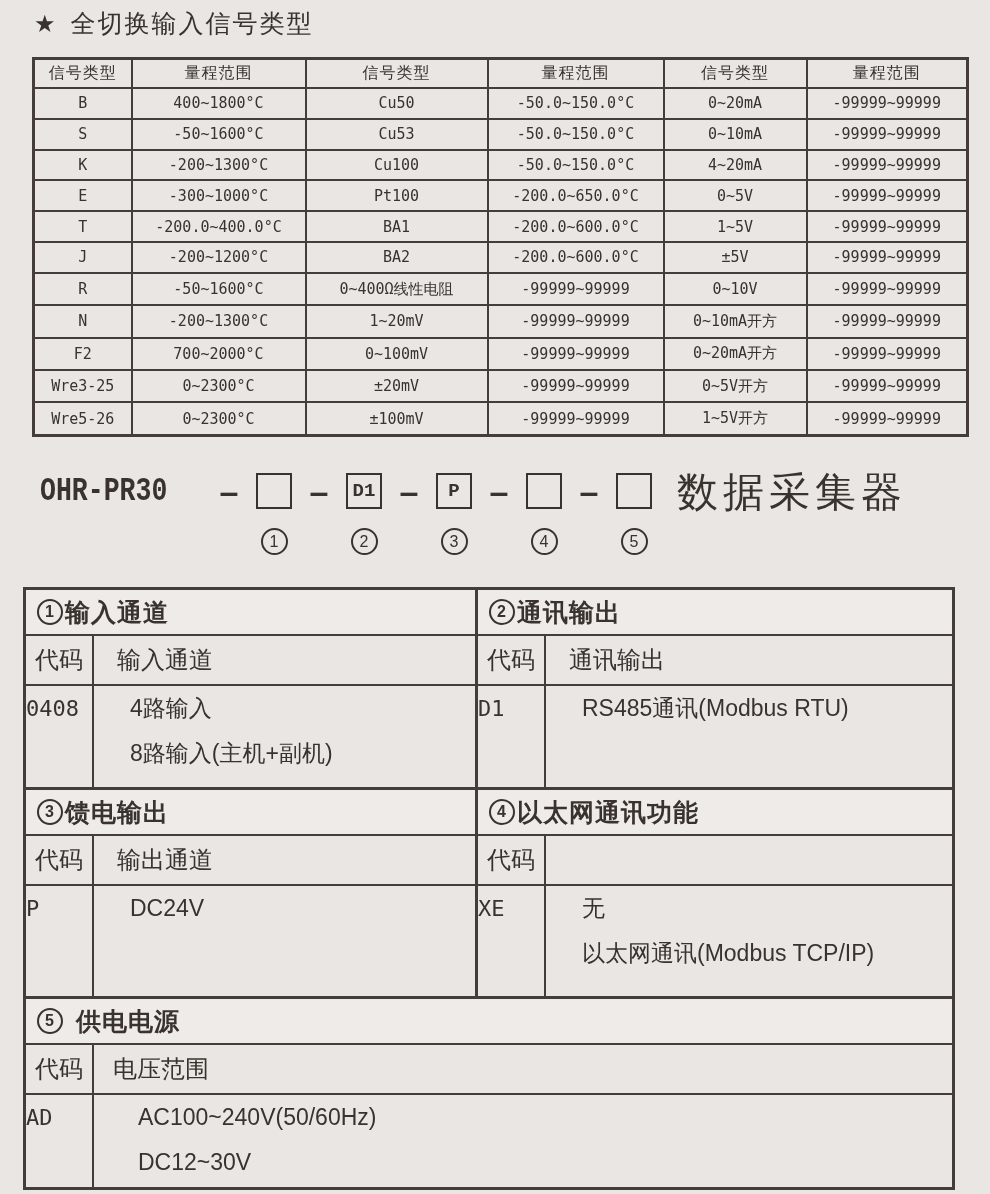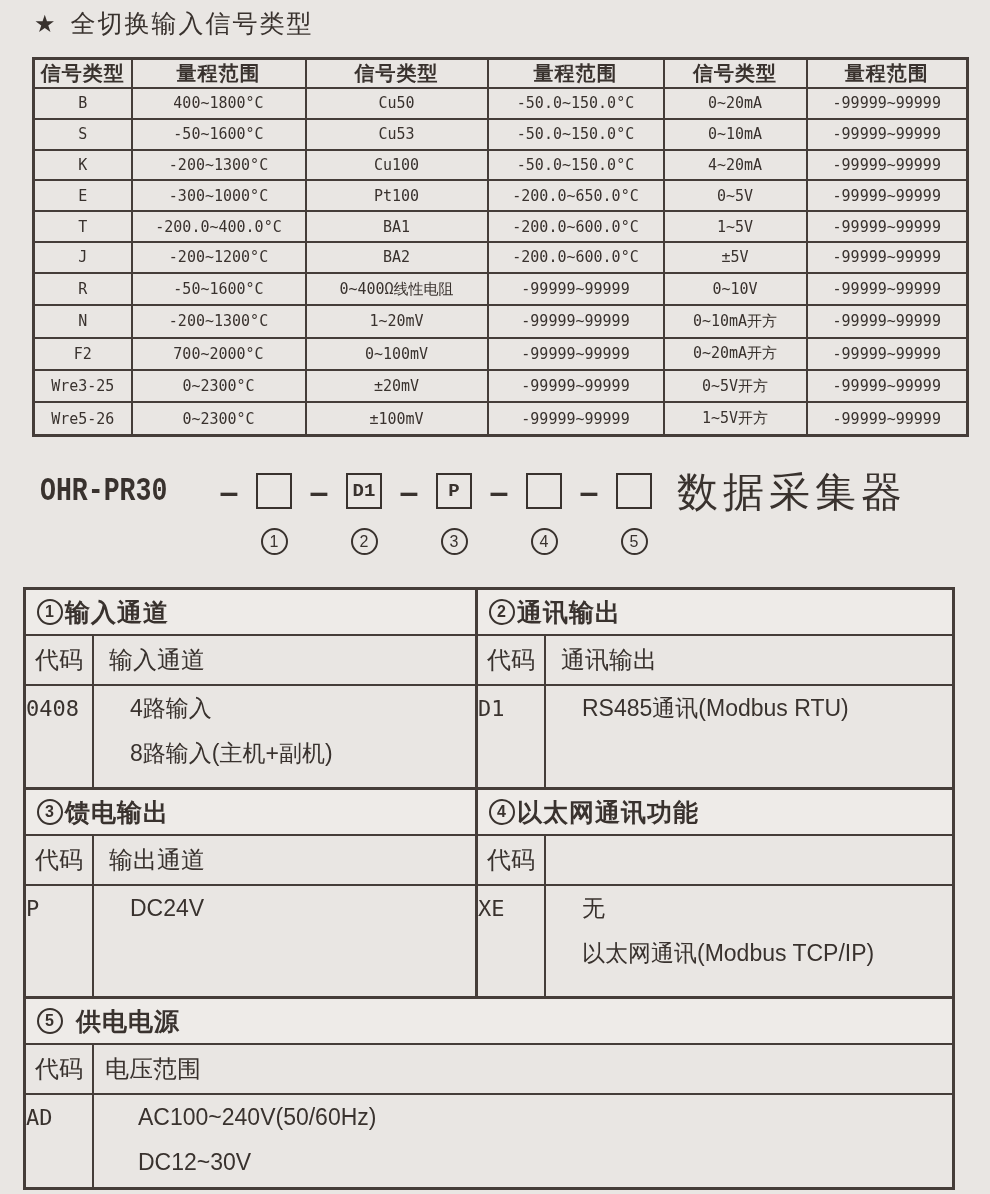--- a/index.html
+++ b/index.html
@@ -20,21 +20,21 @@
   
   table.signal {
     position:absolute; left:32px; top:57px; width:934px; height:380px;
     border-collapse:collapse; table-layout:fixed;
     border:3px solid #453d39;
   }
   .signal th, .signal td {
     border:2px solid #453d39; text-align:center; padding:0 2px;
     overflow:hidden; white-space:nowrap;
   }
-  .signal th { font-size:20px; font-weight:700; height:27px; letter-spacing:1px; }
+  .signal th { font-size:16px; font-weight:400; height:27px; letter-spacing:1px; }
   .signal td { font-size:15px; font-family:"DejaVu Sans Mono", monospace; }
 
   
   .order-diagram { position:absolute; left:40px; top:463px; }
   .order-row { display:flex; align-items:flex-start; }
   .model {
     width:163px; font-family:"Liberation Mono", monospace; font-weight:700;
     font-size:34px; line-height:56px; transform:scaleX(0.78);
     transform-origin:left center; white-space:nowrap;
   }
@@ -80,20 +80,21 @@
   .sec-title .circ {
     box-sizing:border-box; width:26px; height:26px; border:2.2px solid #39322e;
     border-radius:50%; display:inline-flex; align-items:center; justify-content:center;
     font-size:16px; font-weight:700; margin-right:2px; flex:0 0 auto;
   }
   .sec.full .sec-title .circ { margin-right:13px; }
   .sec-head {
     height:50px; flex:0 0 50px; box-sizing:border-box;
     border-bottom:2px solid #453d39; display:flex; align-items:stretch;
     font-size:24px;
+    gap:8px;
   }
   .sec-head .hcode {
     width:68px; flex:0 0 68px; box-sizing:border-box;
     border-right:2px solid #453d39;
     display:flex; align-items:center; justify-content:center; letter-spacing:0;
   }
   .sec-head .hdesc { flex:1; display:flex; align-items:center; padding-left:15px; }
   .sec.full .sec-head .hdesc { padding-left:11px; }
   .sec-body { flex:1; display:flex; align-items:stretch; }
   .sec-body .codes {

